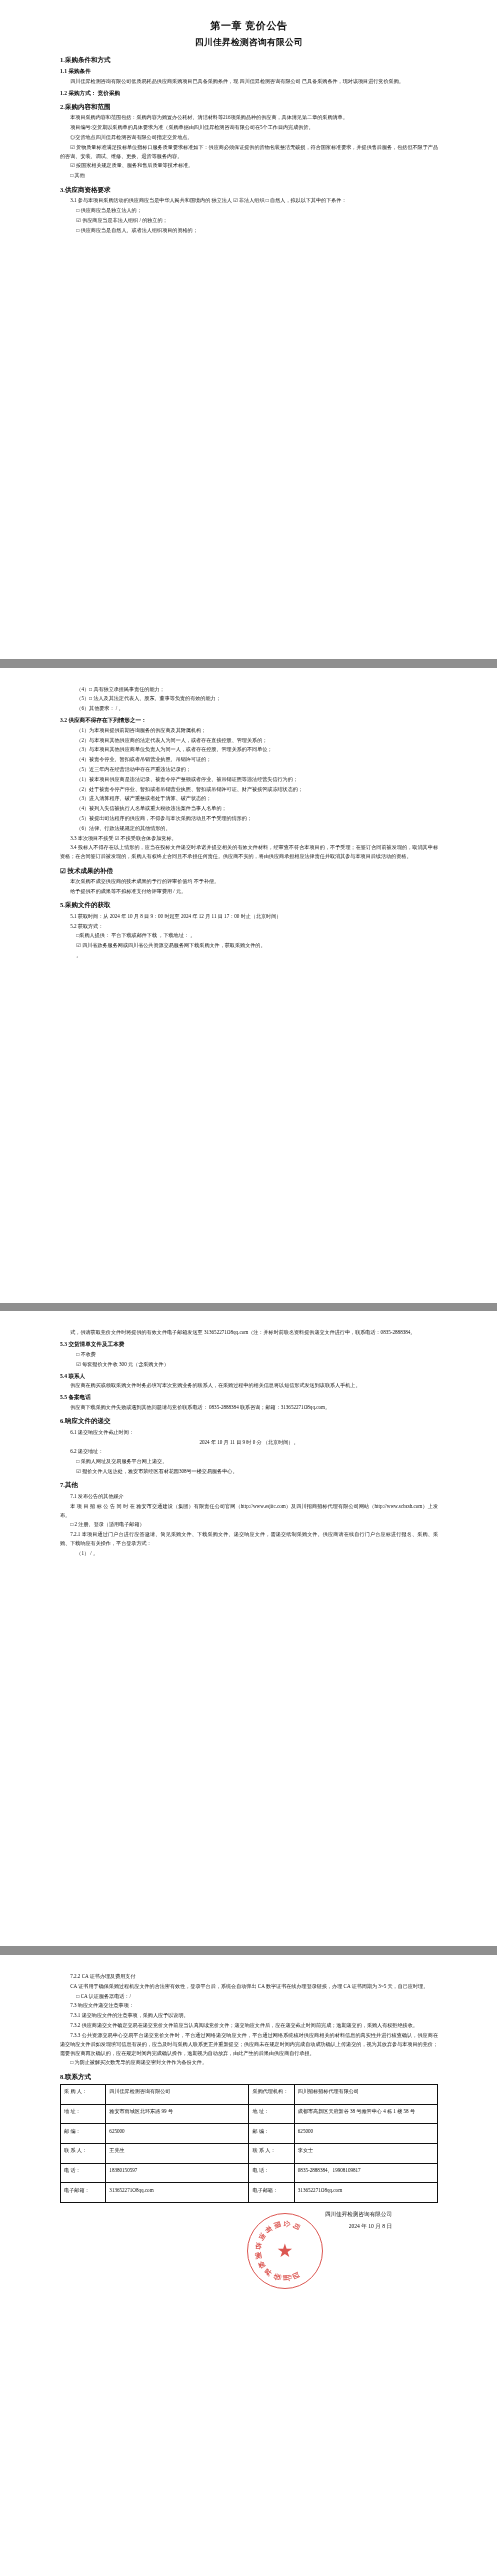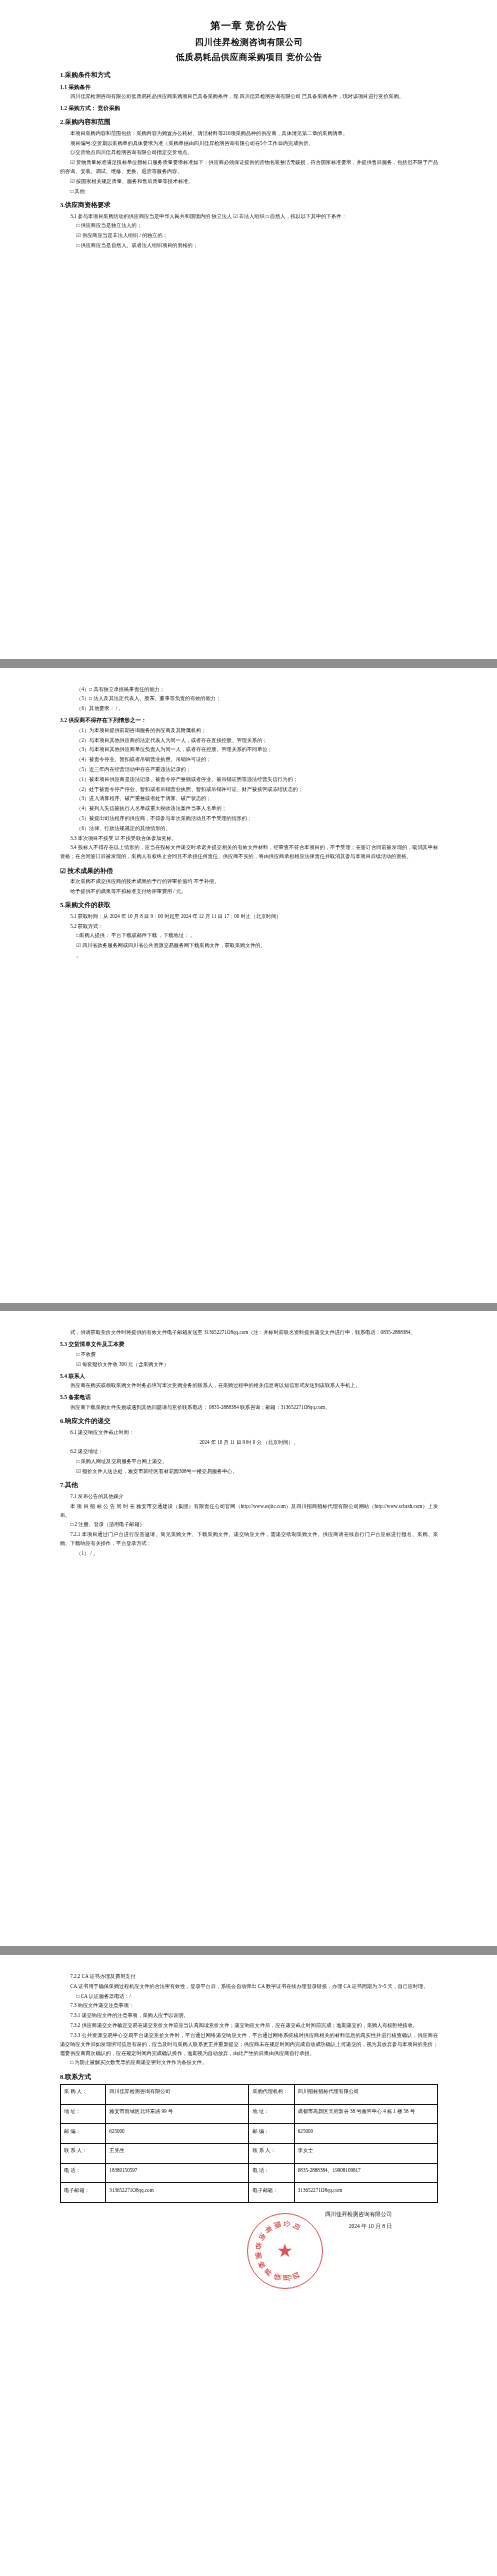--- a/index.html
+++ b/index.html
@@ -146,21 +146,20 @@
     margin-top: 2.5px;
   }
   .indent1 { text-indent: 0; padding-left: 1.2em; }
 </style>
 </head>
 <body>
 
 <div class="page p1">
   <div class="ch-title">第一章  竞价公告</div>
   <div class="doc-title">四川佳昇检测咨询有限公司</div>
-  <div class="doc-title2">低质易耗品供应商采购项目   竞价公告</div>
 
   <h2 class="sec">1.采购条件和方式</h2>
   <h3 class="sub">1.1 采购条件</h3>
   <p class="t">四川佳昇检测咨询有限公司低质易耗品供应商采购项目已具备采购条件，现 四川佳昇检测咨询有限公司 已具备采购条件，现对该项目进行竞价采购。</p>
   <h3 class="sub">1.2 采购方式：  竞价采购</h3>
 
   <h2 class="sec">2.采购内容和范围</h2>
   <p class="t">本项目采购内容和范围包括：采购内容为购置办公耗材、清洁材料等216项采购品种的供应商，具体清见第二章的采购清单。</p>
   <p class="t">项目编号:交货期以采购单的具体要求为准（采购单据由四川佳昇检测咨询有限公司在5个工作日内完成供货。</p>
   <p class="t">◎交货地点四川佳昇检测咨询有限公司指定交货地点。</p>

